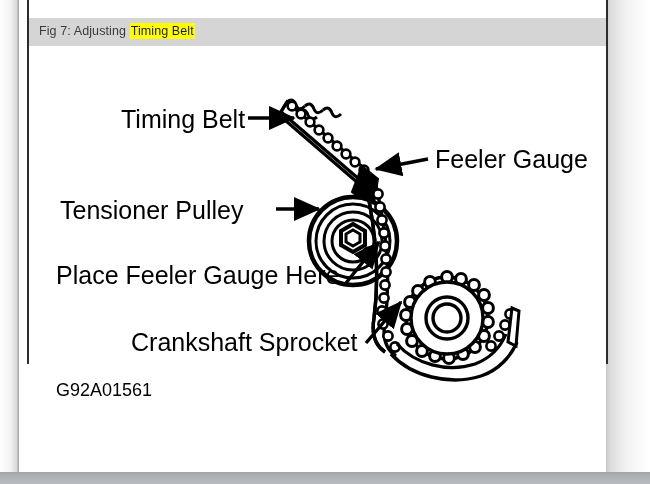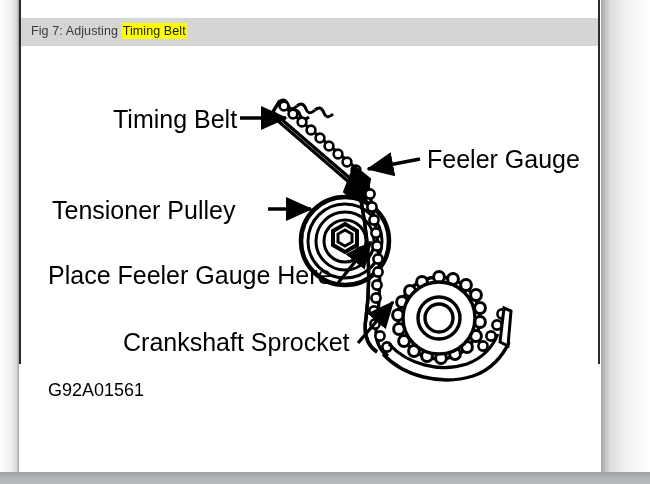--- a/index.html
+++ b/index.html
@@ -21,21 +21,21 @@
   #right-shadow{
     position:absolute;left:601px;top:0;width:49px;height:472px;
     background:linear-gradient(to left,#ffffff 0%,#f4f4f4 45%,#dcdcdc 82%,#a8a8a8 100%);
   }
   #bottom-bar{
     position:absolute;left:0;top:472px;width:650px;height:12px;
     background:linear-gradient(to bottom,#9fa3a8 0%,#aeb2b7 40%,#b9bdc2 100%);
   }
   
   #doc-card{
-    position:absolute;left:19px;top:0;width:581px;height:364px;
+    position:absolute;left:27px;top:0;width:581px;height:364px;
     background:#ffffff;
     border-left:2px solid #2b2b2b;
     border-right:2px solid #2b2b2b;
     box-sizing:border-box;
     text-align:right;
   }
   #fig-header{
     position:absolute;left:0;top:18px;width:100%;height:28px;
     background:#d5d5d5;
     box-sizing:border-box;

